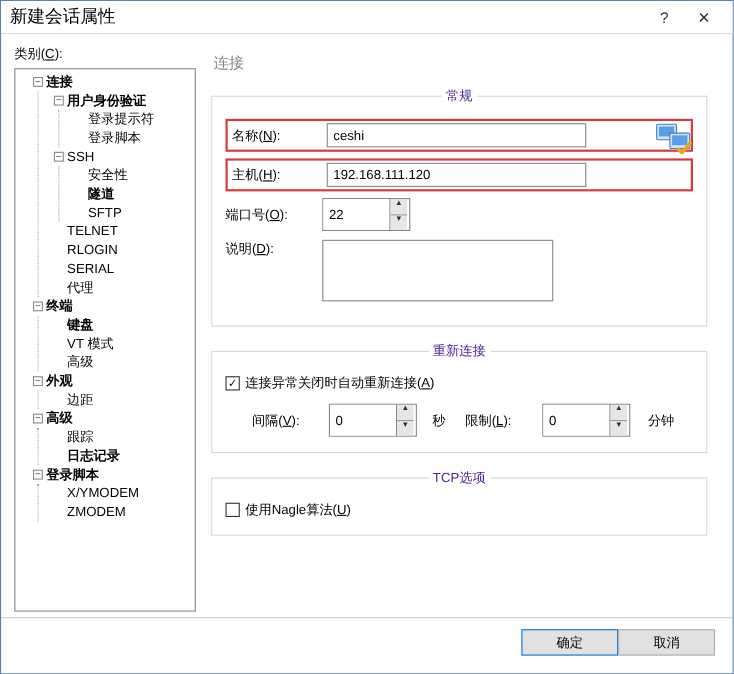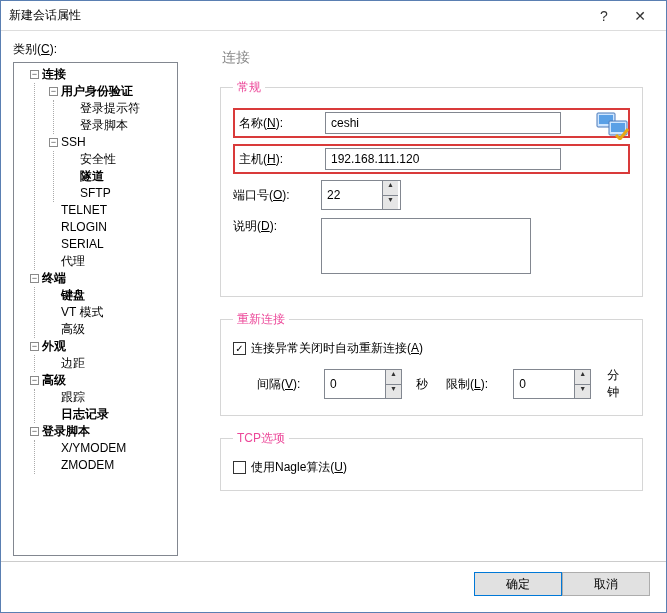--- a/index.html
+++ b/index.html
@@ -1,35 +1,35 @@
 <!DOCTYPE html>
 <html><head>
 <meta charset="utf-8">
 <style>
 * { box-sizing: border-box; margin: 0; padding: 0; font-family: "Microsoft YaHei", "SimSun", sans-serif; font-size: 12px; }
 body { background: #fff; width: 667px; height: 613px; overflow: hidden; border: 1px solid #5a7fb2; }
 .titlebar { height: 30px; background: #fff; display: flex; align-items: center; padding: 0 8px; border-bottom: 1px solid #ddd; }
-.titlebar-text { flex: 1; color: #000; font-size: 12px; }
+.titlebar-text { flex: 1; color: #000; font-size: 16px; }
 .titlebar-btn { width: 36px; height: 28px; display: flex; align-items: center; justify-content: center; color: #333; font-size: 14px; }
-.content { padding: 10px 23px 8px 12px; display: flex; height: 530px; gap: 28px; }
+.content { padding: 10px 23px 8px 12px; display: flex; height: 530px; }
 .cat-label { color: #000; margin-bottom: 4px; }
 .cat-label u { text-decoration: underline; }
 .tree-wrap { width: 165px; }
 .tree { border: 1px solid #828790; height: 494px; overflow: auto; padding: 3px 2px; background: #fff; }
 .tree li { list-style: none; line-height: 17px; white-space: nowrap; }
 .tree .toggle { display: inline-block; width: 9px; height: 9px; border: 1px solid #8a8a8a; color: #4a4a4a; font-size: 9px; line-height: 7px; text-align: center; margin-right: 3px; vertical-align: 1px; cursor: pointer; }
 .tree .sp { display: inline-block; width: 12px; }
 .tree .bold { font-weight: bold; }
 .tree .node { cursor: pointer; }
 .tree ul { padding-left: 14px; }
 .tree .lines { border-left: 1px dotted #aaa; margin-left: 4px; }
 .right { flex: 1; padding-left: 14px; }
 .page-title { color: #888; font-size: 14px; margin: 8px 0 12px 2px; }
 fieldset { border: 1px solid #d6d6d6; padding: 12px 12px 14px 12px; margin-bottom: 14px; position: relative; }
-legend { color: #ec4899; padding: 0 4px; }
+legend { color: #4c1d95; padding: 0 4px; text-align: center; }
 .row { display: flex; align-items: center; margin-bottom: 8px; }
 .row-label { width: 88px; color: #000; }
 .row-label u { text-decoration: underline; }
 .txt { height: 22px; border: 1px solid #828790; padding: 2px 5px; background: #fff; color: #000; width: 236px; }
 .combo { height: 22px; border: 1px solid #828790; background: #e1e1e1; display: flex; align-items: center; padding: 0 4px; width: 210px; justify-content: space-between; cursor: pointer; }
 .chev { font-size: 10px; color: #555; }
 .spin { display: flex; width: 80px; height: 30px; border: 1px solid #828790; }
 .spin input { border: none; width: 60px; padding: 2px 5px; outline: none; }
 .spin-btns { width: 16px; display: flex; flex-direction: column; border-left: 1px solid #828790; }
 .spin-btn { flex: 1; background: #e6e6e6; text-align: center; font-size: 7px; line-height: 8px; color: #333; cursor: pointer; }

